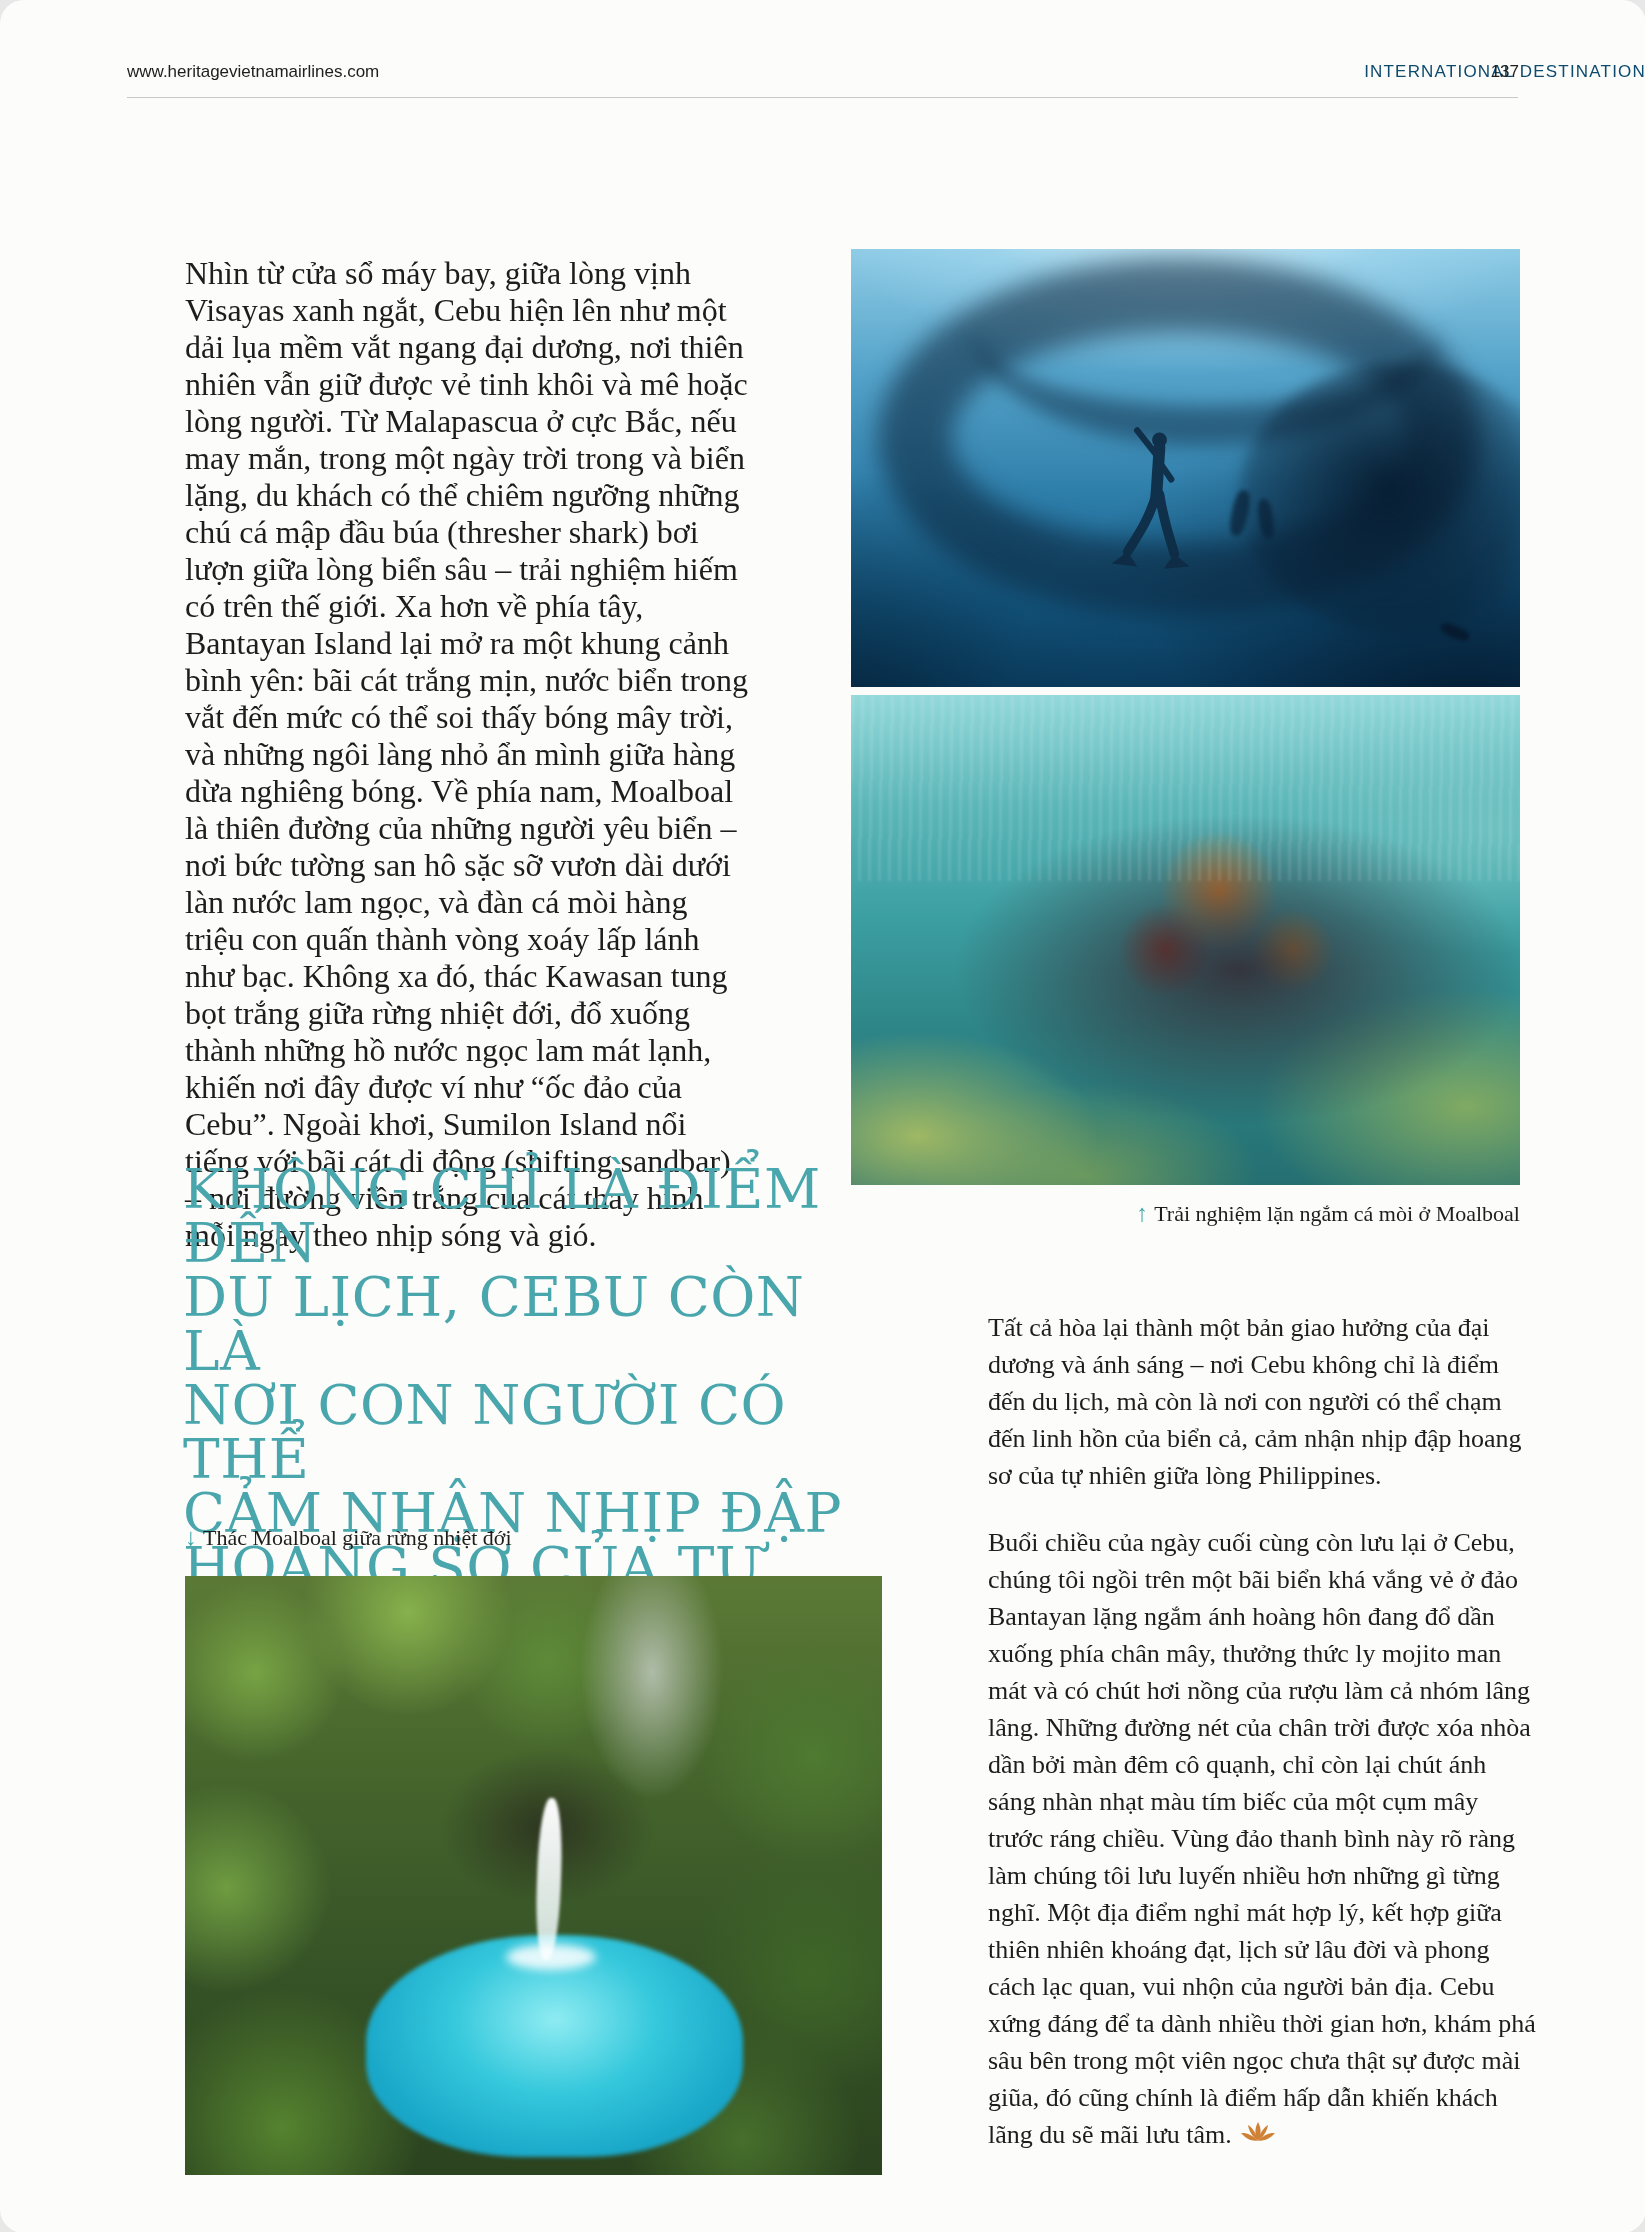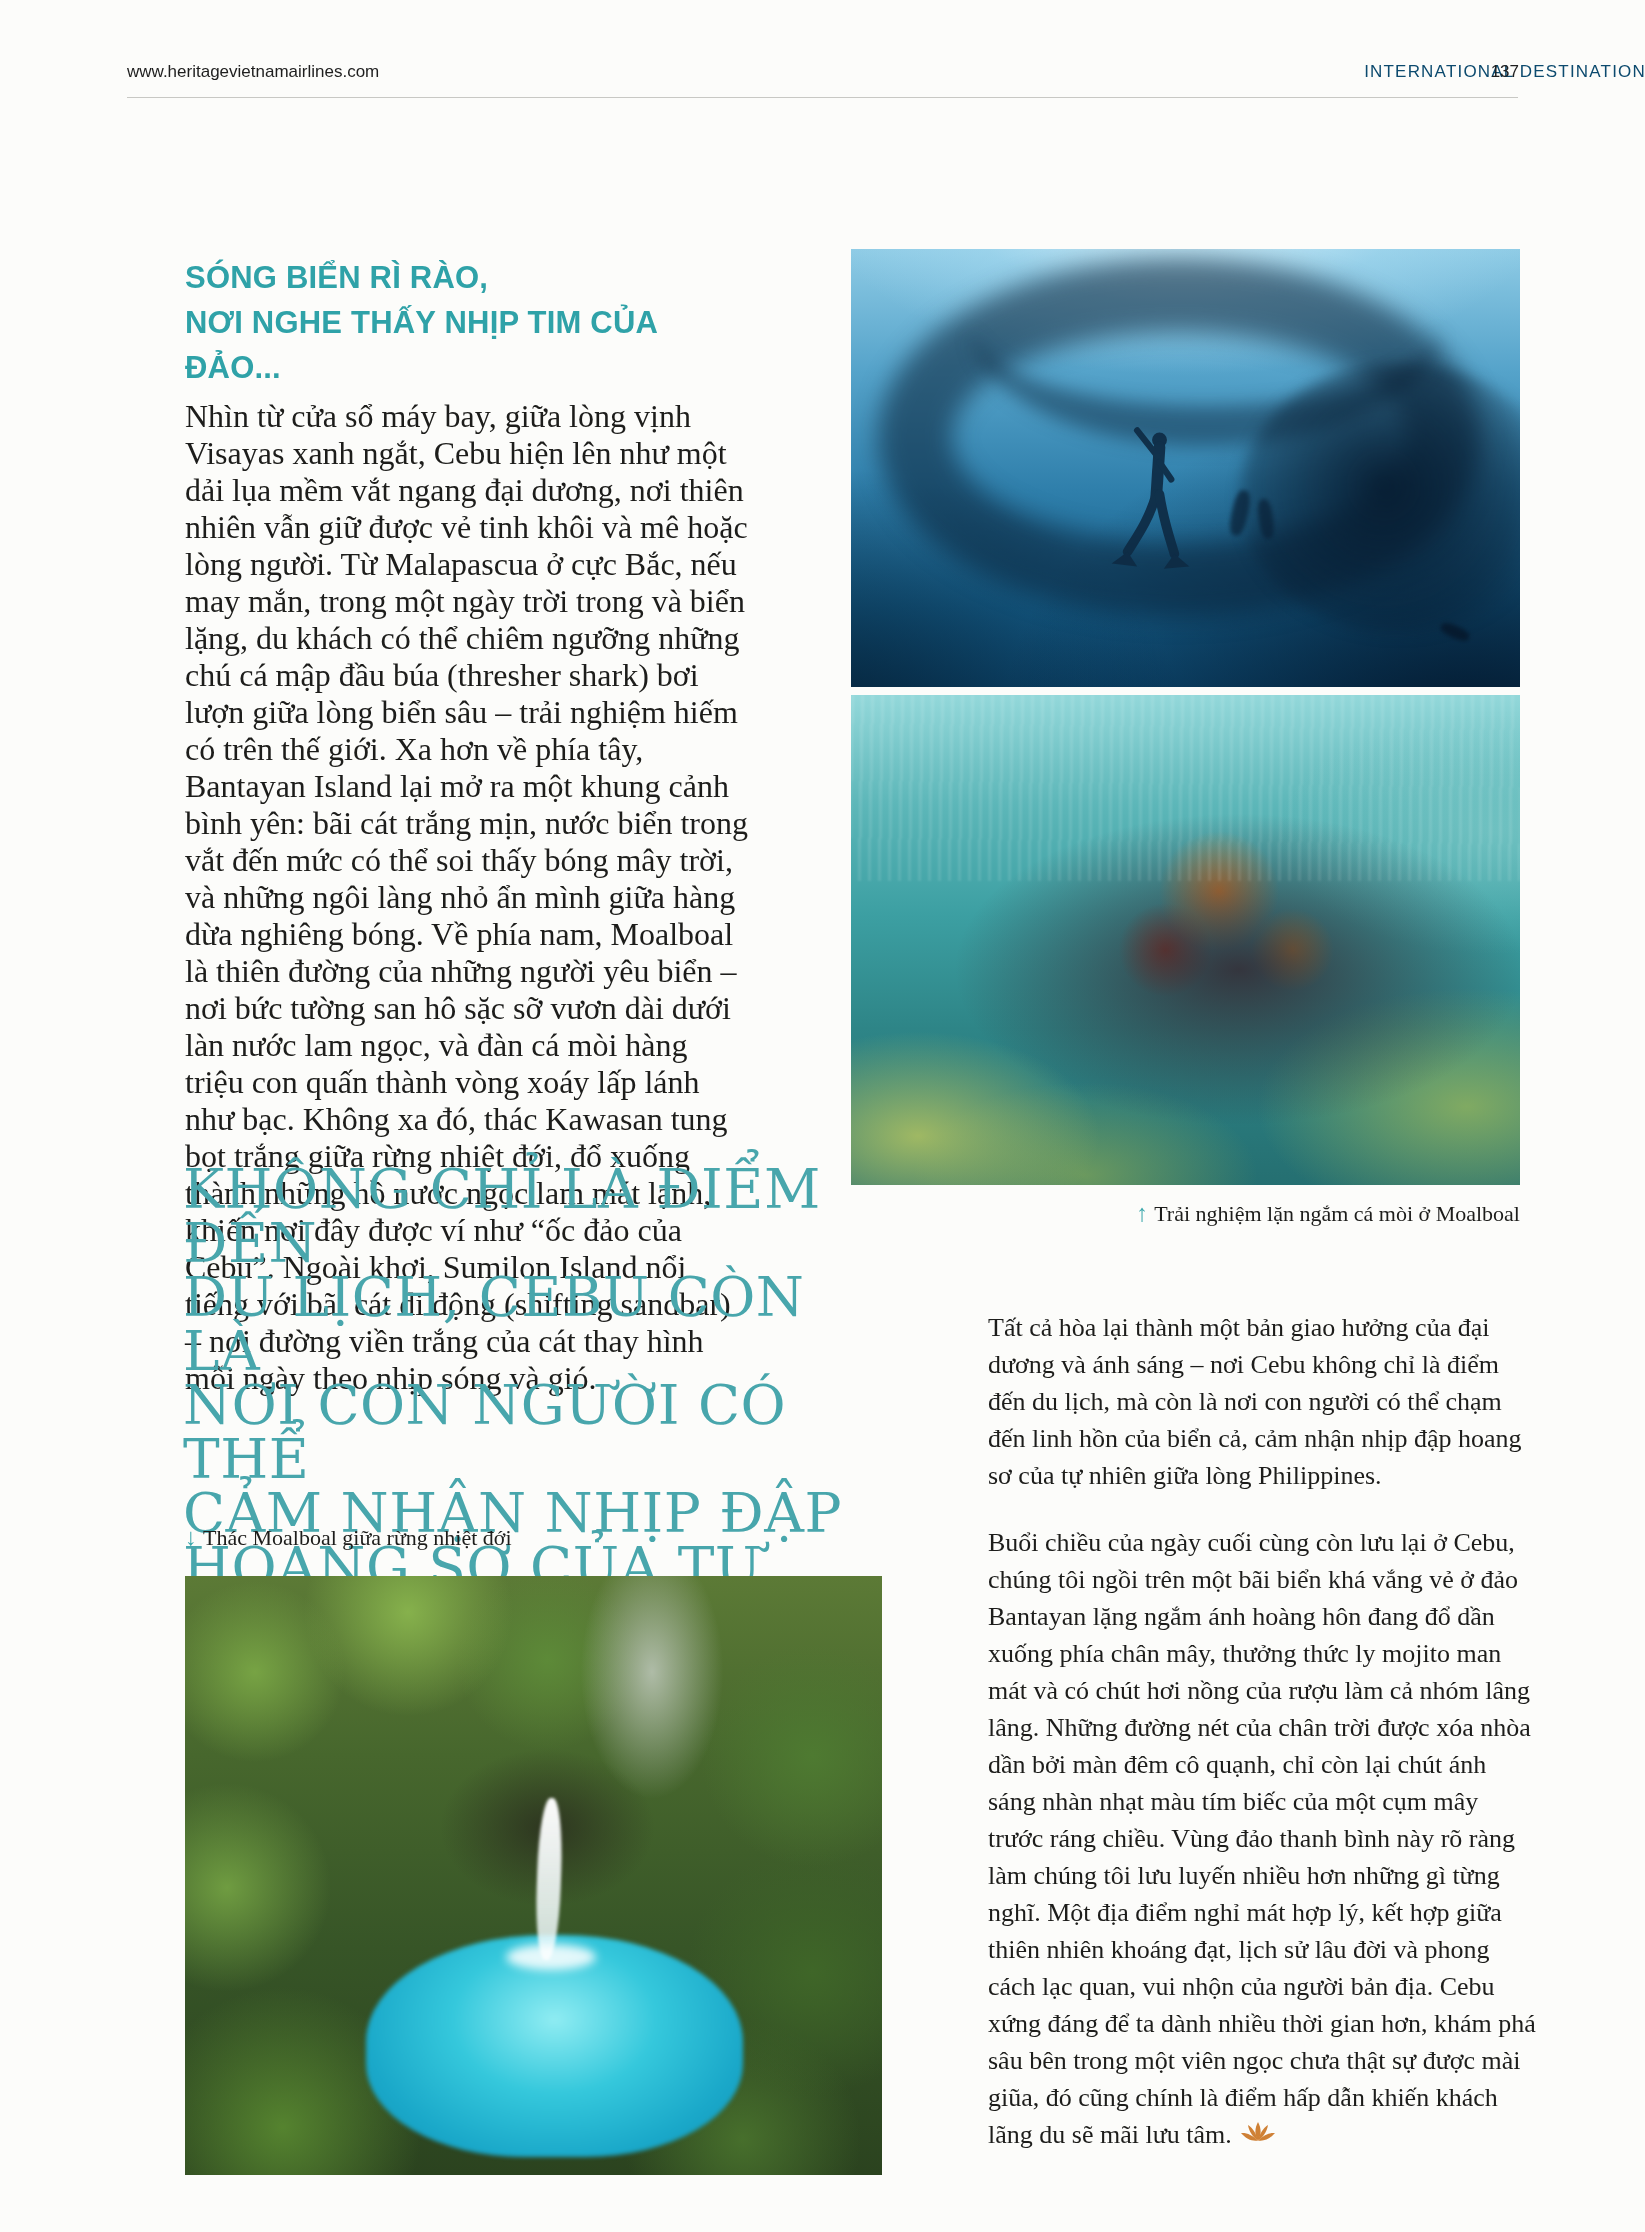--- a/index.html
+++ b/index.html
@@ -1,20 +1,20 @@
 <!DOCTYPE html>
 <html><head>
 <meta charset="utf-8">
 <style>
   * { margin:0; padding:0; box-sizing:border-box; }
   html,body { background:#e8e8e8; }
   .page {
     position:relative; width:1646px; height:2233px;
     background:#fcfcfa; overflow:hidden; margin:0 auto;
-    font-family:"Liberation Serif","DejaVu Serif",serif; color:#1d1d1b;
+    font-family:"Liberation Serif","DejaVu Serif",serif; color:#1d1d1b;border-radius:24px;
   }
 
   
   .hdr-left { position:absolute; left:127px; top:62px;
     font-family:"Liberation Sans","DejaVu Sans",sans-serif; font-size:17px; color:#1e1e1e; }
   .hdr-center { position:absolute; left:0; right:0; top:62px; text-align:right;
     font-family:"Liberation Sans","DejaVu Sans",sans-serif; font-size:17px; letter-spacing:1.2px; color:#0c4a6e; }
   .hdr-page { position:absolute; right:127px; top:62px;
     font-family:"Liberation Sans","DejaVu Sans",sans-serif; font-size:17px; color:#1e1e1e; }
   .hdr-rule { position:absolute; left:127px; top:97px; width:1391px; height:1px; background:#c8c8c4; }
@@ -133,22 +133,20 @@
 <body>
 
 <div class="page">
 
   <div class="hdr-left">www.heritagevietnamairlines.com</div>
   <div class="hdr-center">INTERNATIONAL DESTINATION</div>
   <div class="hdr-page">137</div>
   <div class="hdr-rule"></div>
 
   <div class="left-col">
-    <h2 class="sec-heading">SÓNG BIỂN RÌ RÀO,
-NƠI NGHE THẤY NHỊP TIM CỦA ĐẢO...</h2>
     <p class="body-text">Nhìn từ cửa sổ máy bay, giữa lòng vịnh Visayas xanh ngắt, Cebu hiện lên như một dải lụa mềm vắt ngang đại dương, nơi thiên nhiên vẫn giữ được vẻ tinh khôi và mê hoặc lòng người.  Từ Malapascua ở cực Bắc, nếu may mắn, trong một ngày trời trong và biển lặng, du khách có thể chiêm ngưỡng những chú cá mập đầu búa (thresher shark) bơi lượn giữa lòng biển sâu – trải nghiệm hiếm có trên thế giới. Xa hơn về phía tây, Bantayan Island lại mở ra một khung cảnh bình yên: bãi cát trắng mịn, nước biển trong vắt đến mức có thể soi thấy bóng mây trời, và những ngôi làng nhỏ ẩn mình giữa hàng dừa nghiêng bóng. Về phía nam, Moalboal là thiên đường của những người yêu biển – nơi bức tường san hô sặc sỡ vươn dài dưới làn nước lam ngọc, và đàn cá mòi hàng triệu con quấn thành vòng xoáy lấp lánh như bạc. Không xa đó, thác Kawasan tung bọt trắng giữa rừng nhiệt đới, đổ xuống thành những hồ nước ngọc lam mát lạnh, khiến nơi đây được ví như “ốc đảo của Cebu”. Ngoài khơi, Sumilon Island nổi tiếng với bãi cát di động (shifting sandbar) – nơi đường viền trắng của cát thay hình mỗi ngày theo nhịp sóng và gió.</p>
   </div>
 
   <div class="photo photo-sardines">
     <div class="fish-ring"></div>
     <div class="fish-arc-top"></div>
     <div class="fish-blob"></div>
     <svg class="diver-svg" viewBox="0 0 100 140">
       <g fill="#0e2b44" stroke="#0e2b44" stroke-linecap="round">
         <circle cx="50" cy="15" r="7" stroke="none"></circle>

